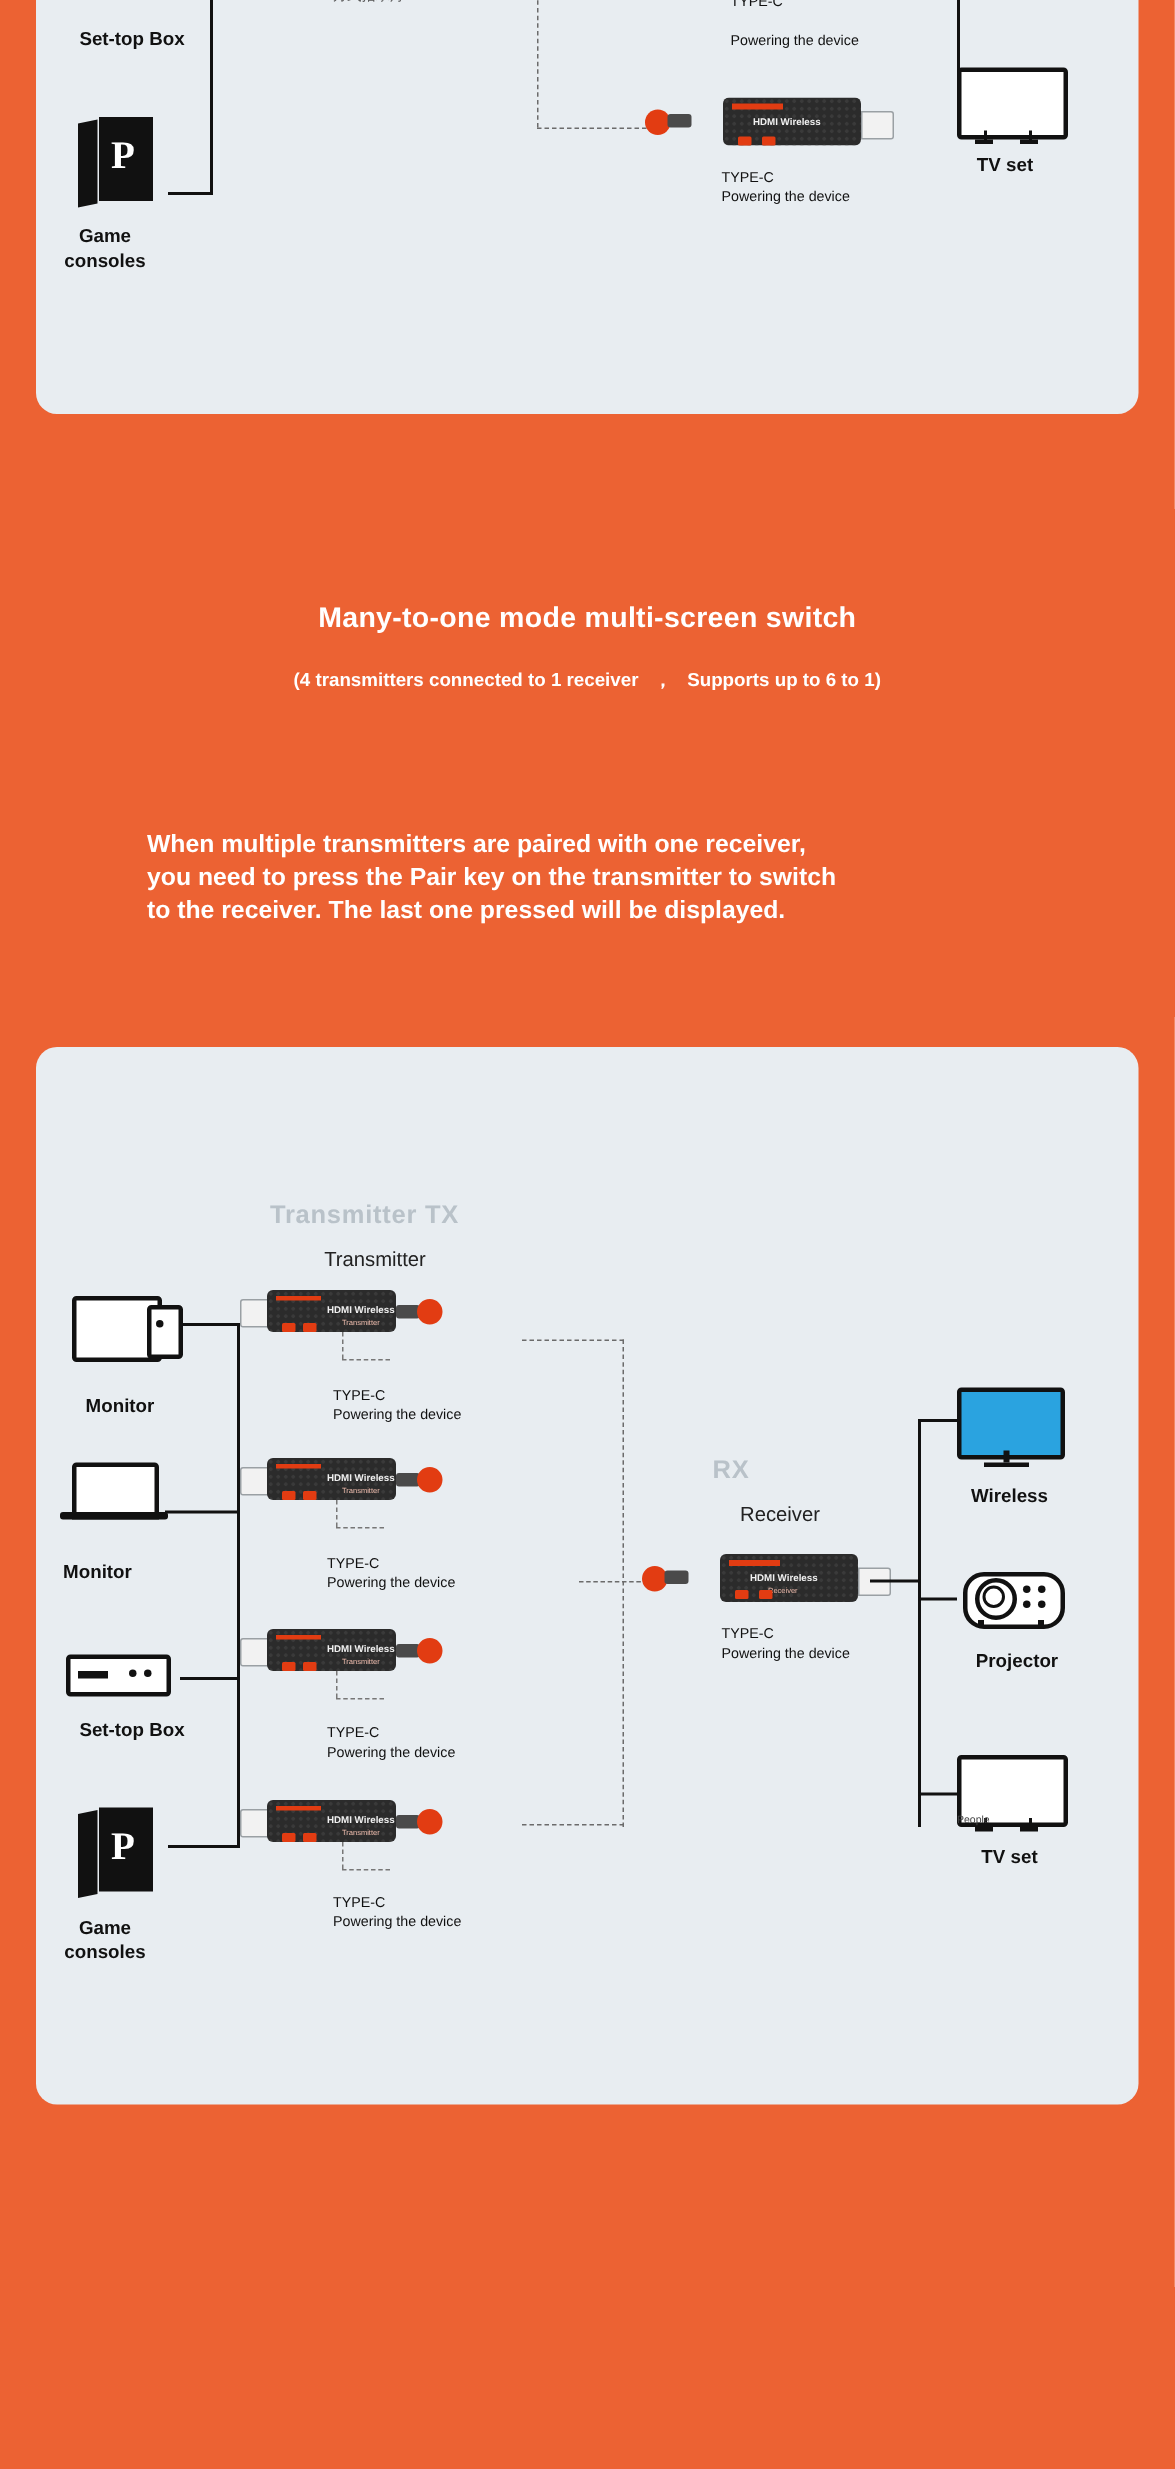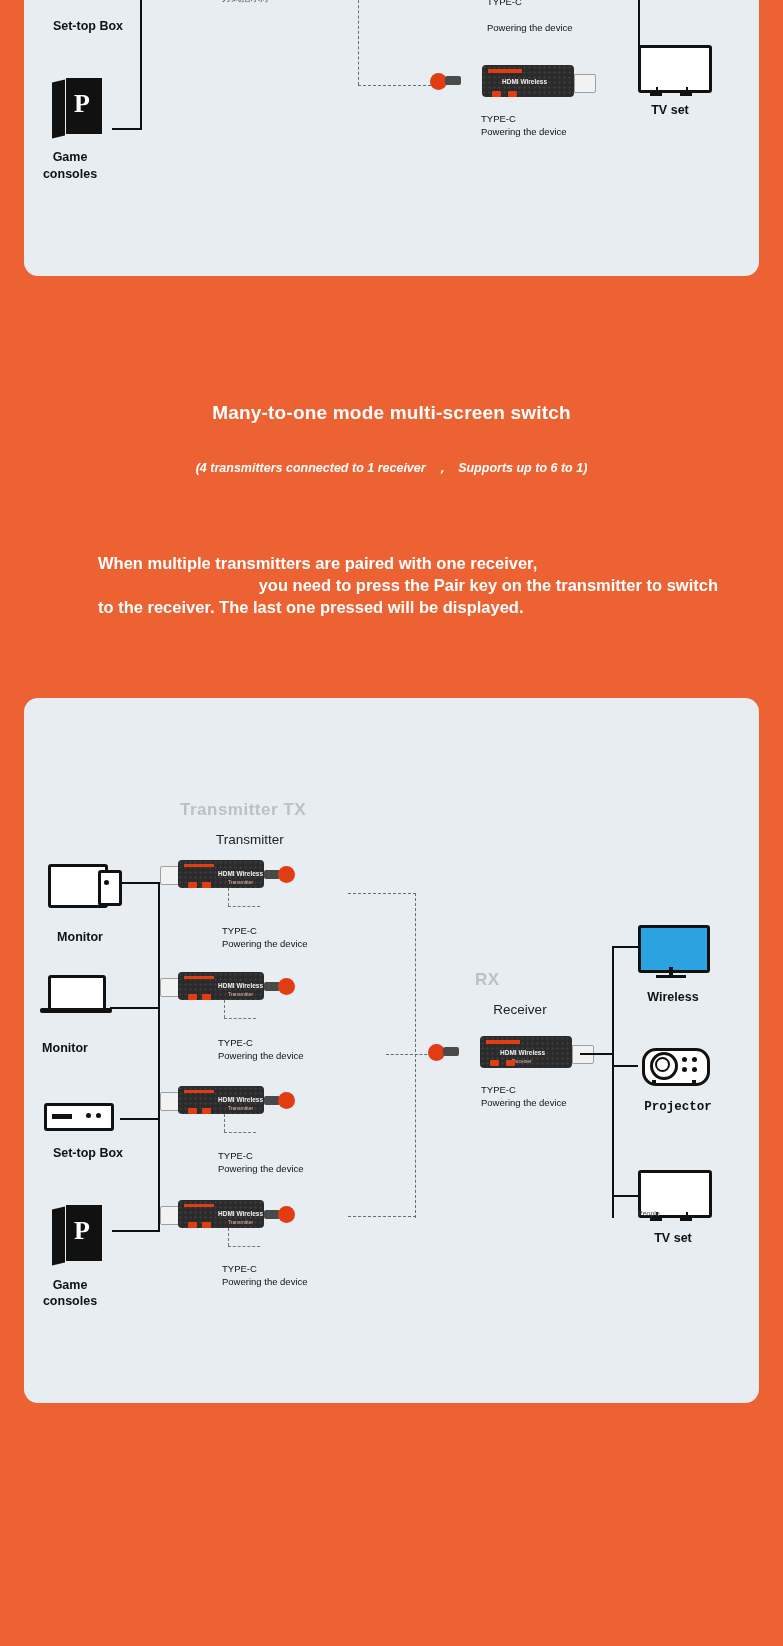--- a/index.html
+++ b/index.html
@@ -376,26 +376,26 @@
 <div class="icon-box" style="left:638px; top:45px; width:70px; height:46px;">
   <div class="tv-frame" style="left:0; top:0;"></div>
   <div class="tv-leg-d" style="left:18px; top:42px;"></div>
   <div class="tv-leg" style="left:12px; top:48px;"></div>
   <div class="tv-leg-d" style="left:48px; top:42px;"></div>
   <div class="tv-leg" style="left:42px; top:48px;"></div>
 </div>
 <div class="label" style="left:620px; top:103px; width:100px;">TV set</div>
 
 <div class="section-title" style="top:402px;">Many-to-one mode multi-screen switch</div>
-<div class="section-sub" style="top:460px;font-style:italic;">
+<div class="section-sub" style="top:445px;">
   <span>(4 transmitters connected to 1 receiver</span><span class="comma">，</span><span>Supports up to 6 to 1)</span>
 </div>
 
 <div class="note" style="top:552px;">When multiple transmitters are paired with one receiver,</div>
-<div class="note" style="top:574px;text-align:right;">you need to press the Pair key on the transmitter to switch</div>
+<div class="note" style="top:574px;">you need to press the Pair key on the transmitter to switch</div>
 <div class="note" style="top:596px;">to the receiver. The last one pressed will be displayed.</div>
 
 <div class="panel" id="panel-bottom"></div>
 
 <div class="ghost-label" style="left:180px; top:800px;">Transmitter TX</div>
 <div class="ghost-label" style="left:475px; top:970px;text-align:right;">RX</div>
 
 <div class="mid-label" style="left:180px; top:832px; width:140px;">Transmitter</div>
 <div class="mid-label" style="left:450px; top:1002px; width:140px;">Receiver</div>
 
@@ -534,21 +534,21 @@
   <div class="proj-body" style="left:4px; top:0;"></div>
   <div class="proj-lens" style="left:12px; top:4px;"></div>
   <div class="proj-lens2" style="left:17px; top:9px;"></div>
   <div class="proj-btn" style="left:44px; top:9px;"></div>
   <div class="proj-btn" style="left:54px; top:9px;"></div>
   <div class="proj-btn" style="left:44px; top:19px;"></div>
   <div class="proj-btn" style="left:54px; top:19px;"></div>
   <div class="proj-foot" style="left:14px; top:32px;"></div>
   <div class="proj-foot" style="left:54px; top:32px;"></div>
 </div>
-<div class="label" style="left:628px; top:1100px; width:100px;font-family:Liberation Mono, monospace;">Projector</div>
+<div class="label" style="left:628px; top:1100px; width:100px;">Projector</div>
 
 <div class="icon-box" style="left:638px; top:1170px; width:72px; height:52px;">
   <div class="tv-frame" style="left:0; top:0;"></div>
   <div class="tv-leg-d" style="left:18px; top:42px;"></div>
   <div class="tv-leg" style="left:12px; top:48px;"></div>
   <div class="tv-leg-d" style="left:48px; top:42px;"></div>
   <div class="tv-leg" style="left:42px; top:48px;"></div>
 </div>
 <div class="small-label" style="left:638px; top:1208px; font-size:7px; color:#444;">People</div>
 <div class="label" style="left:628px; top:1231px; width:90px;">TV set</div>

